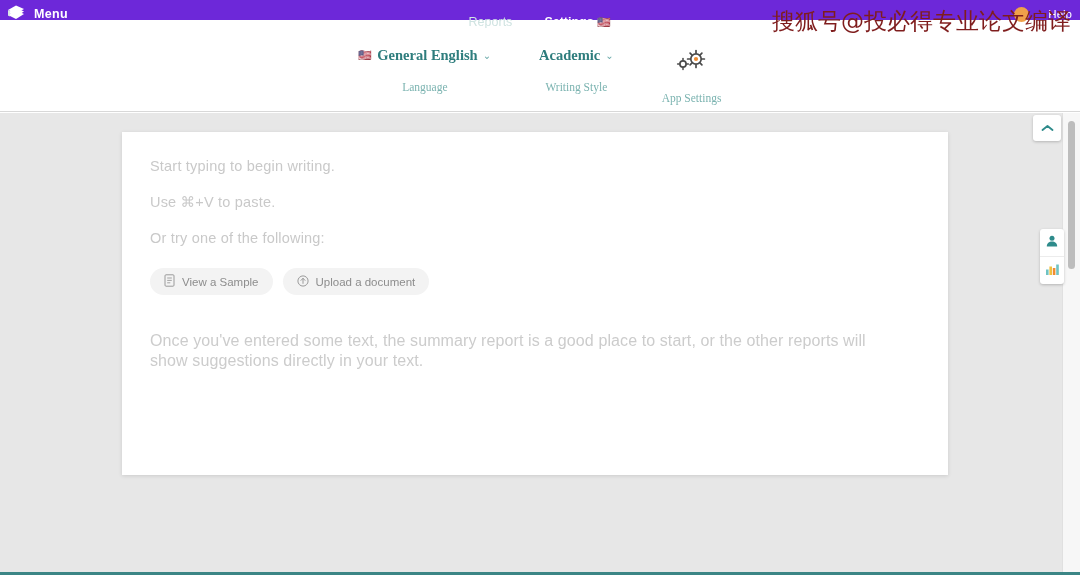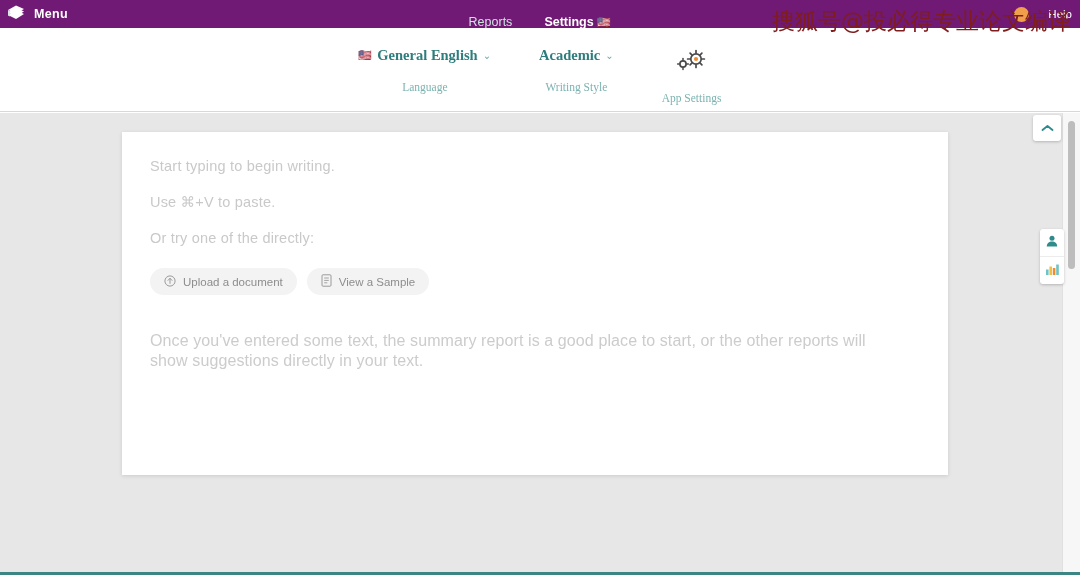--- a/index.html
+++ b/index.html
@@ -13,22 +13,22 @@
     background: #ffffff;
     font-family: "Liberation Sans", sans-serif;
     position: relative;
   }
 
   
   #topbar {
     position: absolute;
     top: 0; left: 0;
     width: 1080px;
-    height: 28px;
-    background: #701a75;
+    height: 20px;
+    background: #6d28d9;
     box-sizing: border-box;
   }
   #menu-group {
     position: absolute;
     left: 6px; top: 0;
     height: 28px;
     display: flex;
     align-items: center;
     gap: 8px;
   }
@@ -349,44 +349,44 @@
 
   </div>
 </div>
 
 <div id="workspace"></div>
 
 <div id="doc-page">
   <div id="doc-content">
     <div class="hint-line">Start typing to begin writing.</div>
     <div class="hint-line">Use ⌘+V to paste.</div>
-    <div class="hint-line">Or try one of the directly:</div>
+    <div class="hint-line">Or try one of the following:</div>
 
     <div id="button-row">
-      <div class="pill-btn">
-        <span>
-          <svg width="12" height="12" viewBox="0 0 12 12">
-            <circle cx="6" cy="6" r="5.1" fill="none" stroke="#9a9a9a" stroke-width="1"></circle>
-            <line x1="6" y1="8.4" x2="6" y2="3.4" stroke="#9a9a9a" stroke-width="1" stroke-linecap="round"></line>
-            <polyline points="4,5.4 6,3.3 8,5.4" fill="none" stroke="#9a9a9a" stroke-width="1" stroke-linecap="round" stroke-linejoin="round"></polyline>
-          </svg>
-        </span>
-        <span>Upload a document</span>
-      </div>
       <div class="pill-btn">
         <span>
           <svg width="11" height="13" viewBox="0 0 11 13">
             <rect x="1" y="0.8" width="9" height="11.4" rx="1" fill="none" stroke="#9a9a9a" stroke-width="1"></rect>
             <line x1="3.2" y1="4" x2="7.8" y2="4" stroke="#9a9a9a" stroke-width="0.9"></line>
             <line x1="3.2" y1="6.4" x2="7.8" y2="6.4" stroke="#9a9a9a" stroke-width="0.9"></line>
             <line x1="3.2" y1="8.8" x2="6.3" y2="8.8" stroke="#9a9a9a" stroke-width="0.9"></line>
           </svg>
         </span>
         <span>View a Sample</span>
       </div>
+      <div class="pill-btn">
+        <span>
+          <svg width="12" height="12" viewBox="0 0 12 12">
+            <circle cx="6" cy="6" r="5.1" fill="none" stroke="#9a9a9a" stroke-width="1"></circle>
+            <line x1="6" y1="8.4" x2="6" y2="3.4" stroke="#9a9a9a" stroke-width="1" stroke-linecap="round"></line>
+            <polyline points="4,5.4 6,3.3 8,5.4" fill="none" stroke="#9a9a9a" stroke-width="1" stroke-linecap="round" stroke-linejoin="round"></polyline>
+          </svg>
+        </span>
+        <span>Upload a document</span>
+      </div>
     </div>
 
     <div id="summary-hint">Once you've entered some text, the summary report is a good place to start, or the other reports will show suggestions directly in your text.</div>
   </div>
 </div>
 
 <div id="right-rail">
   <div id="scroll-thumb"></div>
 </div>
 

